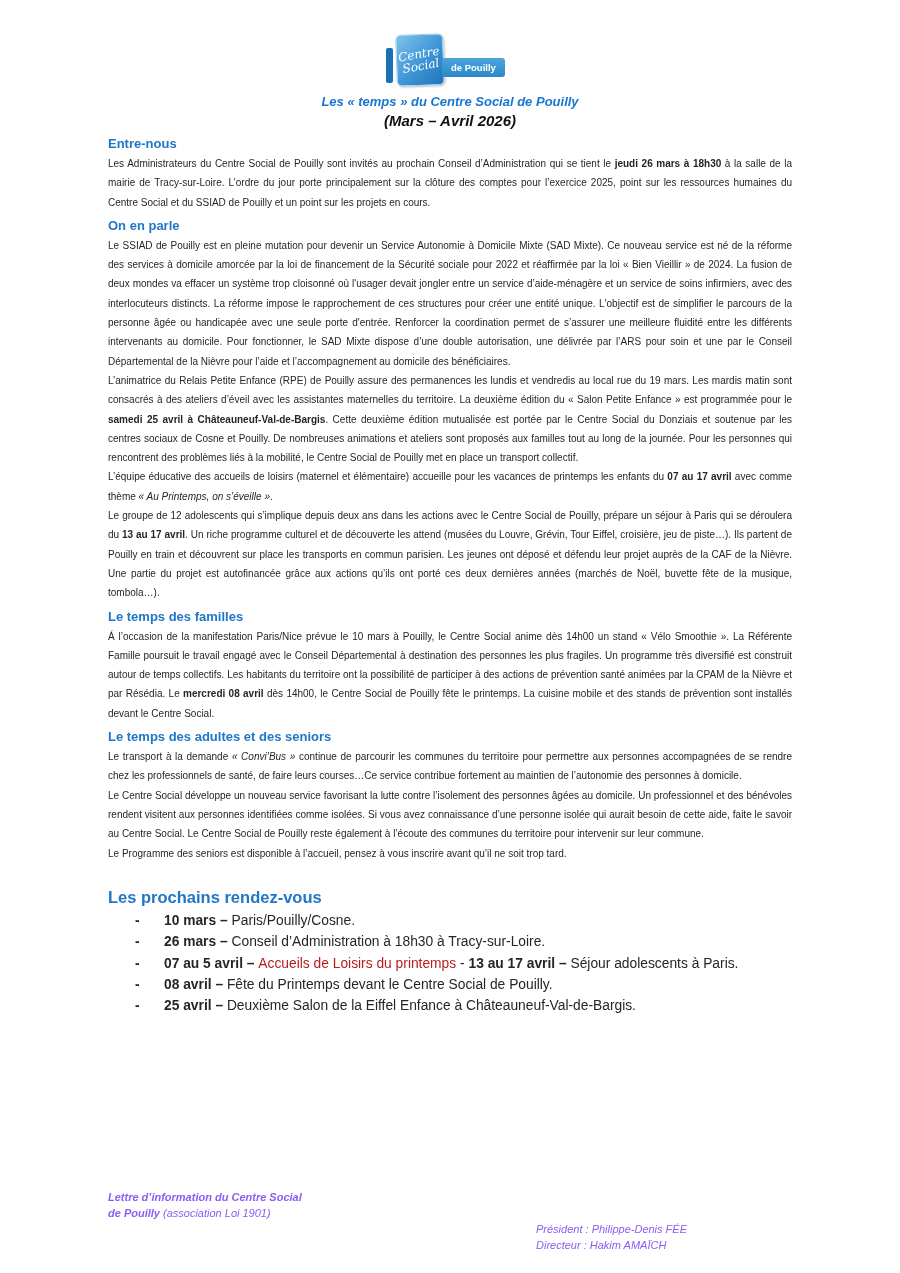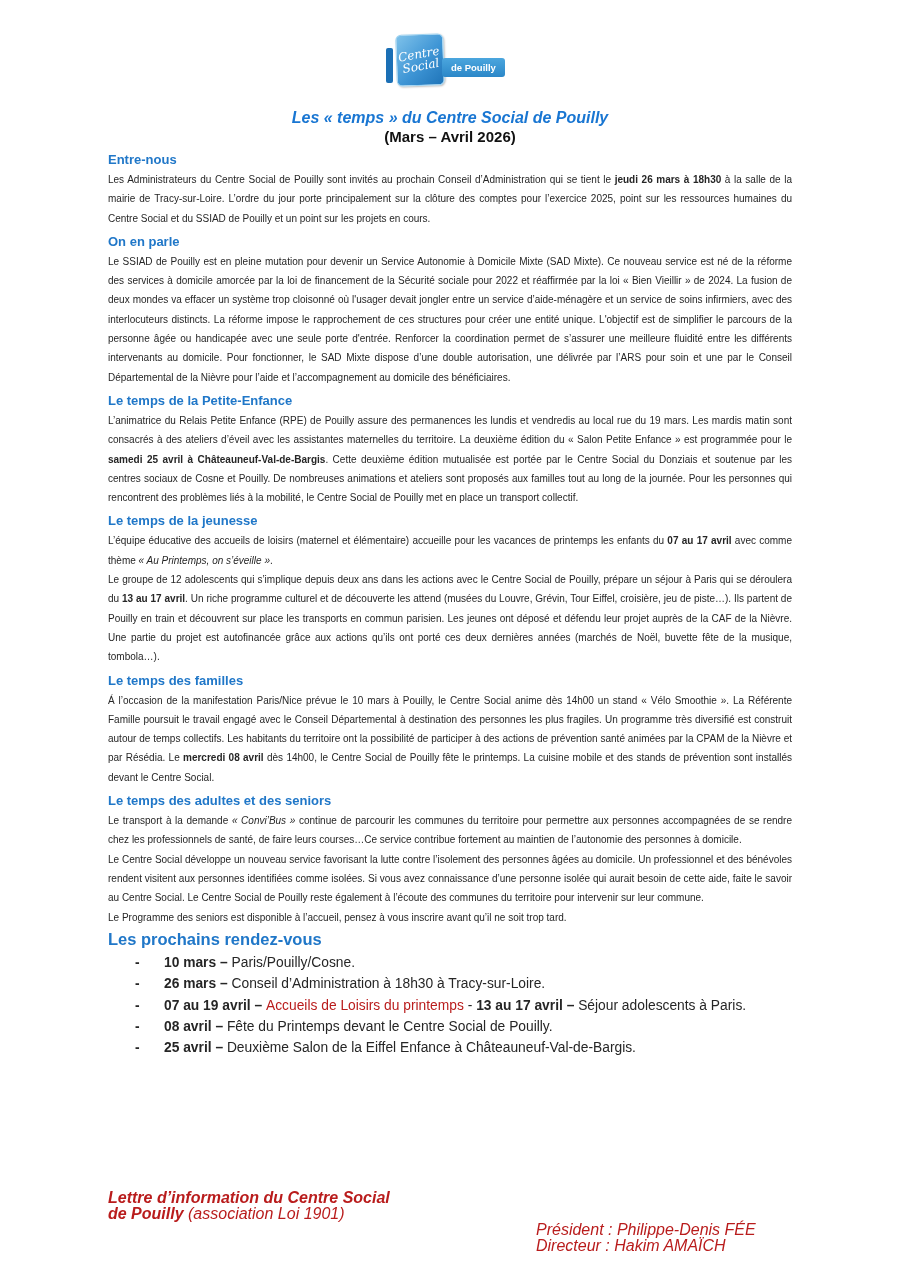--- a/index.html
+++ b/index.html
@@ -51,43 +51,43 @@
     font-size: 9.5px; font-weight: bold;
     padding: 4px 9px;
     border-radius: 3px;
     white-space: nowrap;
   }
   
   .title {
     text-align: center;
     color: #1976D2;
     font-weight: bold; font-style: italic;
-    font-size: 16px; line-height: 20px;
-    margin-top: 18px;
+    font-size: 13px; line-height: 20px;
+    margin-top: 2px;
   }
   .subtitle {
     text-align: center;
     color: #111111;
-    font-weight: bold; 
+    font-weight: bold; font-style: italic;
     font-size: 15px; line-height: 18px;
   }
   
   .content {
     margin: 2px 108px 0 108px;
     width: 684px;
   }
   .section-heading {
     color: #2077C8;
     font-weight: bold;
     font-size: 13px; line-height: 19px;
     margin: 4px 0 1px 0;
   }
   .section-heading.large {
     font-size: 16.5px; line-height: 21px;
-    margin: 2px 0 2px 0;
+    margin: 24px 0 2px 0;
   }
   .para {
     margin: 0;
     font-size: 10px; line-height: 19.3px;
     text-align: justify;
     color: #262626;
   }
   .b { font-weight: bold; }
   .i { font-style: italic; }
   .muted { color: #b91c1c; }
@@ -100,22 +100,22 @@
     margin-left: 27px; width: 29px;
     font-weight: bold;
     flex: 0 0 auto;
   }
   .bullet-text { flex: 1 1 auto; }
   
   .footer {
     position: absolute;
     top: 1190px; left: 108px;
     width: 684px; height: 40px;
-    font-size: 16px; line-height: 15.5px;
-    color: #b91c1c;
+    font-size: 11px; line-height: 15.5px;
+    color: #8b5cf6;
   }
   .footer-left { position: absolute; left: 0; top: 0; }
   .footer-right { position: absolute; left: 428px; top: 0; font-style: italic; margin-top: 32px; }
   .bi { font-weight: bold; font-style: italic; }
   .ri { font-style: italic; }
 </style>
 </head>
 <body>
 
 <div class="page">
@@ -131,43 +131,41 @@
   </div>
 
   <div class="title">Les « temps » du Centre Social de Pouilly</div>
   <div class="subtitle">(Mars – Avril 2026)</div>
 
   <div class="content">
       <div class="section-heading">Entre-nous</div>
       <p class="para"><span>Les Administrateurs du Centre Social de Pouilly sont invités au prochain Conseil d’Administration qui se tient le </span><span class="b">jeudi 26 mars à 18h30</span><span> à la salle de la mairie de Tracy-sur-Loire. L’ordre du jour porte principalement sur la clôture des comptes pour l’exercice 2025, point sur les ressources humaines du Centre Social et du SSIAD de Pouilly et un point sur les projets en cours.</span></p>
       <div class="section-heading">On en parle</div>
       <p class="para"><span>Le SSIAD de Pouilly est en pleine mutation pour devenir un Service Autonomie à Domicile Mixte (SAD Mixte). Ce nouveau service est né de la réforme des services à domicile amorcée par la loi de financement de la Sécurité sociale pour 2022 et réaffirmée par la loi « Bien Vieillir » de 2024. La fusion de deux mondes va effacer un système trop cloisonné où l'usager devait jongler entre un service d’aide-ménagère et un service de soins infirmiers, avec des interlocuteurs distincts. La réforme impose le rapprochement de ces structures pour créer une entité unique. L'objectif est de simplifier le parcours de la personne âgée ou handicapée avec une seule porte d'entrée. Renforcer la coordination permet de s’assurer une meilleure fluidité entre les différents intervenants au domicile. Pour fonctionner, le SAD Mixte dispose d’une double autorisation, une délivrée par l’ARS pour soin et une par le Conseil Départemental de la Nièvre pour l’aide et l’accompagnement au domicile des bénéficiaires.</span></p>
-      <div class="section-heading">Le temps de la Petite-Enfance</div>
       <p class="para"><span>L’animatrice du Relais Petite Enfance (RPE) de Pouilly assure des permanences les lundis et vendredis au local rue du 19 mars. Les mardis matin sont consacrés à des ateliers d’éveil avec les assistantes maternelles du territoire. La deuxième édition du « Salon Petite Enfance » est programmée pour le </span><span class="b">samedi 25 avril à Châteauneuf-Val-de-Bargis</span><span>. Cette deuxième édition mutualisée est portée par le Centre Social du Donziais et soutenue par les centres sociaux de Cosne et Pouilly. De nombreuses animations et ateliers sont proposés aux familles tout au long de la journée. Pour les personnes qui rencontrent des problèmes liés à la mobilité, le Centre Social de Pouilly met en place un transport collectif.</span></p>
-      <div class="section-heading">Le temps de la jeunesse</div>
       <p class="para"><span>L’équipe éducative des accueils de loisirs (maternel et élémentaire) accueille pour les vacances de printemps les enfants du </span><span class="b">07 au 17 avril</span><span> avec comme thème </span><span class="i">« Au Printemps, on s’éveille »</span><span>.</span></p>
       <p class="para"><span>Le groupe de 12 adolescents qui s’implique depuis deux ans dans les actions avec le Centre Social de Pouilly, prépare un séjour à Paris qui se déroulera du </span><span class="b">13 au 17 avril</span><span>. Un riche programme culturel et de découverte les attend (musées du Louvre, Grévin, Tour Eiffel, croisière, jeu de piste…). Ils partent de Pouilly en train et découvrent sur place les transports en commun parisien. Les jeunes ont déposé et défendu leur projet auprès de la CAF de la Nièvre. Une partie du projet est autofinancée grâce aux actions qu’ils ont porté ces deux dernières années (marchés de Noël, buvette fête de la musique, tombola…).</span></p>
       <div class="section-heading">Le temps des familles</div>
       <p class="para"><span>Á l’occasion de la manifestation Paris/Nice prévue le 10 mars à Pouilly, le Centre Social anime dès 14h00 un stand « Vélo Smoothie ». La Référente Famille poursuit le travail engagé avec le Conseil Départemental à destination des personnes les plus fragiles. Un programme très diversifié est construit autour de temps collectifs. Les habitants du territoire ont la possibilité de participer à des actions de prévention santé animées par la CPAM de la Nièvre et par Résédia. Le </span><span class="b">mercredi 08 avril</span><span> dès 14h00, le Centre Social de Pouilly fête le printemps. La cuisine mobile et des stands de prévention sont installés devant le Centre Social.</span></p>
       <div class="section-heading">Le temps des adultes et des seniors</div>
       <p class="para"><span>Le transport à la demande </span><span class="i">« Convi’Bus »</span><span> continue de parcourir les communes du territoire pour permettre aux personnes accompagnées de se rendre chez les professionnels de santé, de faire leurs courses…Ce service contribue fortement au maintien de l’autonomie des personnes à domicile.</span></p>
       <p class="para"><span>Le Centre Social développe un nouveau service favorisant la lutte contre l’isolement des personnes âgées au domicile. Un professionnel et des bénévoles rendent visitent aux personnes identifiées comme isolées. Si vous avez connaissance d’une personne isolée qui aurait besoin de cette aide, faite le savoir au Centre Social. Le Centre Social de Pouilly reste également à l’écoute des communes du territoire pour intervenir sur leur commune.</span></p>
       <p class="para"><span>Le Programme des seniors est disponible à l’accueil, pensez à vous inscrire avant qu’il ne soit trop tard.</span></p>
       <div class="section-heading large">Les prochains rendez-vous</div>
       <div class="bullet-row">
         <span class="dash">-</span>
         <span class="bullet-text"><span class="b">10 mars – </span><span>Paris/Pouilly/Cosne.</span></span>
       </div>
       <div class="bullet-row">
         <span class="dash">-</span>
         <span class="bullet-text"><span class="b">26 mars – </span><span>Conseil d’Administration à 18h30 à Tracy-sur-Loire.</span></span>
       </div>
       <div class="bullet-row">
         <span class="dash">-</span>
-        <span class="bullet-text"><span class="b">07 au 19 avril – </span><span class="muted">Accueils de Loisirs du printemps </span><span>- </span><span class="b">13 au 17 avril – </span><span>Séjour adolescents à Paris.</span></span>
+        <span class="bullet-text"><span class="b">07 au 5 avril – </span><span class="muted">Accueils de Loisirs du printemps </span><span>- </span><span class="b">13 au 17 avril – </span><span>Séjour adolescents à Paris.</span></span>
       </div>
       <div class="bullet-row">
         <span class="dash">-</span>
         <span class="bullet-text"><span class="b">08 avril – </span><span>Fête du Printemps devant le Centre Social de Pouilly.</span></span>
       </div>
       <div class="bullet-row">
         <span class="dash">-</span>
         <span class="bullet-text"><span class="b">25 avril – </span><span>Deuxième Salon de la Eiffel Enfance à Châteauneuf-Val-de-Bargis.</span></span>
       </div>
     </div>

